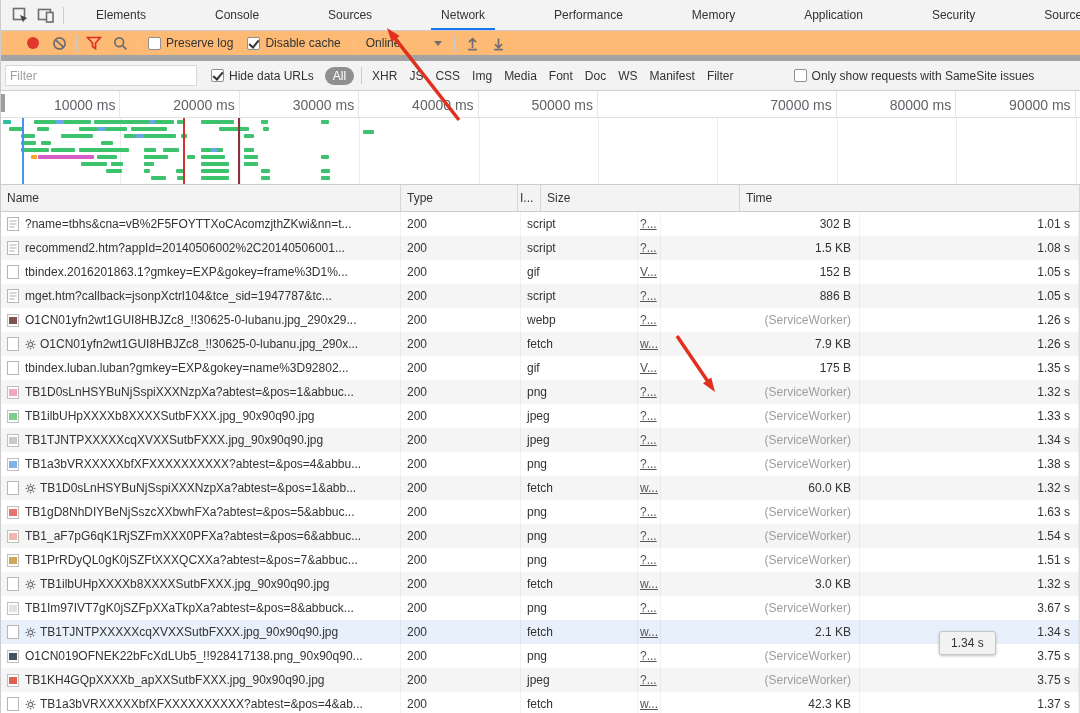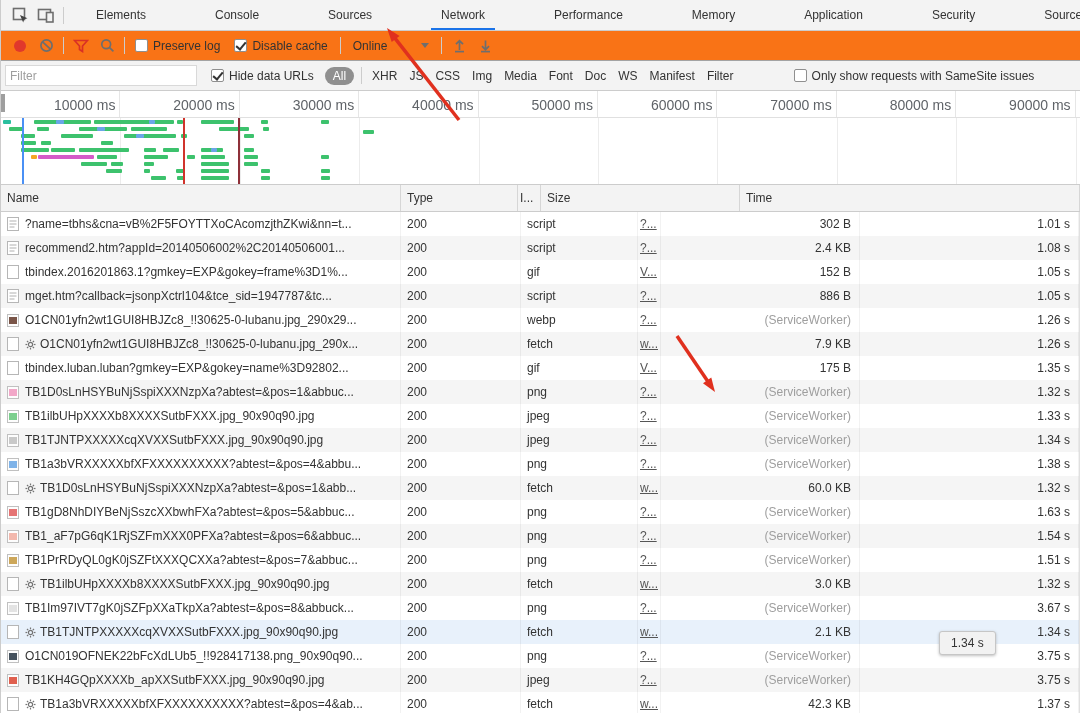--- a/index.html
+++ b/index.html
@@ -10,21 +10,21 @@
   
   .tabbar { height:31px; background:#f3f3f3; border-bottom:1px solid #ccc; display:flex; align-items:center; }
   .tool-icons { display:flex; align-items:center; padding:0 6px; }
   .icon-btn { width:26px; height:24px; display:flex; align-items:center; justify-content:center; cursor:pointer; }
   .vsep { width:1px; height:17px; background:#ccc; margin:0 4px; }
   .tabs { display:flex; align-items:center; height:100%; margin-left:8px;gap:41px; }
   .tab { padding:0 14px; height:100%; display:flex; align-items:center; color:#333; cursor:pointer; position:relative; }
   .tab.active::after { content:""; position:absolute; left:4px; right:4px; bottom:0; height:2px; background:#1a73e8; }
 
   
-  .nettoolbar { height:30px; background:#f97316; border-bottom:1px solid #a3a3a3; display:flex; align-items:center; padding:0 6px; }
+  .nettoolbar { height:30px; background:#fdba74; border-bottom:6px solid #a3a3a3; display:flex; align-items:center; padding:0 19px; }
   .chk-item { display:flex; align-items:center; margin:0 8px 0 6px; }
   .checkbox { width:13px; height:13px; border:1px solid #8f8f8f; border-radius:2px; background:#fff; position:relative; display:inline-block; cursor:pointer; }
   .checkbox.checked::after { content:""; position:absolute; left:3px; top:0px; width:4px; height:8px; border:solid #333; border-width:0 2px 2px 0; transform:rotate(40deg); }
   .chk-label { margin-left:5px; color:#333; }
   .throttle { display:flex; align-items:center; padding:0 8px; cursor:pointer; }
   .caret-down { width:0; height:0; border-left:4px solid transparent; border-right:4px solid transparent; border-top:5px solid #6e6e6e; margin-left:34px; }
 
   
   .filterbar { height:30px; background:#f3f3f3; border-bottom:1px solid #ccc; display:flex; align-items:center; padding:0 4px; }
   .filter-input { width:192px; height:21px; border:1px solid #d9d9d9; background:#fff; padding:0 4px; font-size:12px; font-family:inherit; color:#0c4a6e; outline:none; }
@@ -182,21 +182,20 @@
     </div>
   </div>
 
   <div class="ruler" id="ruler">
     <div class="ruler-handle"></div>
   <div class="tick" style="left: 0px; width: 119.4px;">10000 ms</div>
       <div class="tick" style="left: 119.4px; width: 119.4px;">20000 ms</div>
       <div class="tick" style="left: 238.8px; width: 119.4px;">30000 ms</div>
       <div class="tick" style="left: 358.2px; width: 119.4px;">40000 ms</div>
       <div class="tick" style="left: 477.6px; width: 119.4px;">50000 ms</div>
-      <div class="tick" style="left: 597px; width: 119.4px;">60000 ms</div>
       <div class="tick" style="left: 716.4px; width: 119.4px;">70000 ms</div>
       <div class="tick" style="left: 835.8px; width: 119.4px;">80000 ms</div>
       <div class="tick" style="left: 955.2px; width: 119.4px;">90000 ms</div>
     </div>
 
   <div class="overview" id="overview">
       <div class="grid-line" style="left: 119.4px;"></div>
       <div class="grid-line" style="left: 238.8px;"></div>
       <div class="grid-line" style="left: 358.2px;"></div>
       <div class="grid-line" style="left: 477.6px;"></div>
@@ -307,21 +306,21 @@
               <line x1="2.5" y1="10" x2="7.5" y2="10" stroke="#b0b0b0"></line>
             </svg>
           </span>
           <span class="name-text">recommend2.htm?appId=20140506002%2C20140506001...</span>
         </div>
         <div class="td c-status">200</div>
         <div class="td c-type">script</div>
         <div class="td c-init">
           <span class="init-link">?...</span>
         </div>
-        <div class="td c-size num">2.4 KB</div>
+        <div class="td c-size num">1.5 KB</div>
         <div class="td c-time num">1.08 s</div>
       </div>
       <div class="tr odd">
         <div class="td c-name">
           <span class="req-icon">
             <svg width="12" height="14" viewBox="0 0 12 14">
               <rect x="0.5" y="0.5" width="11" height="13" fill="#fff" stroke="#b6b6b6"></rect>
             </svg>
           </span>
           <span class="name-text">tbindex.2016201863.1?gmkey=EXP&amp;gokey=frame%3D1%...</span>

